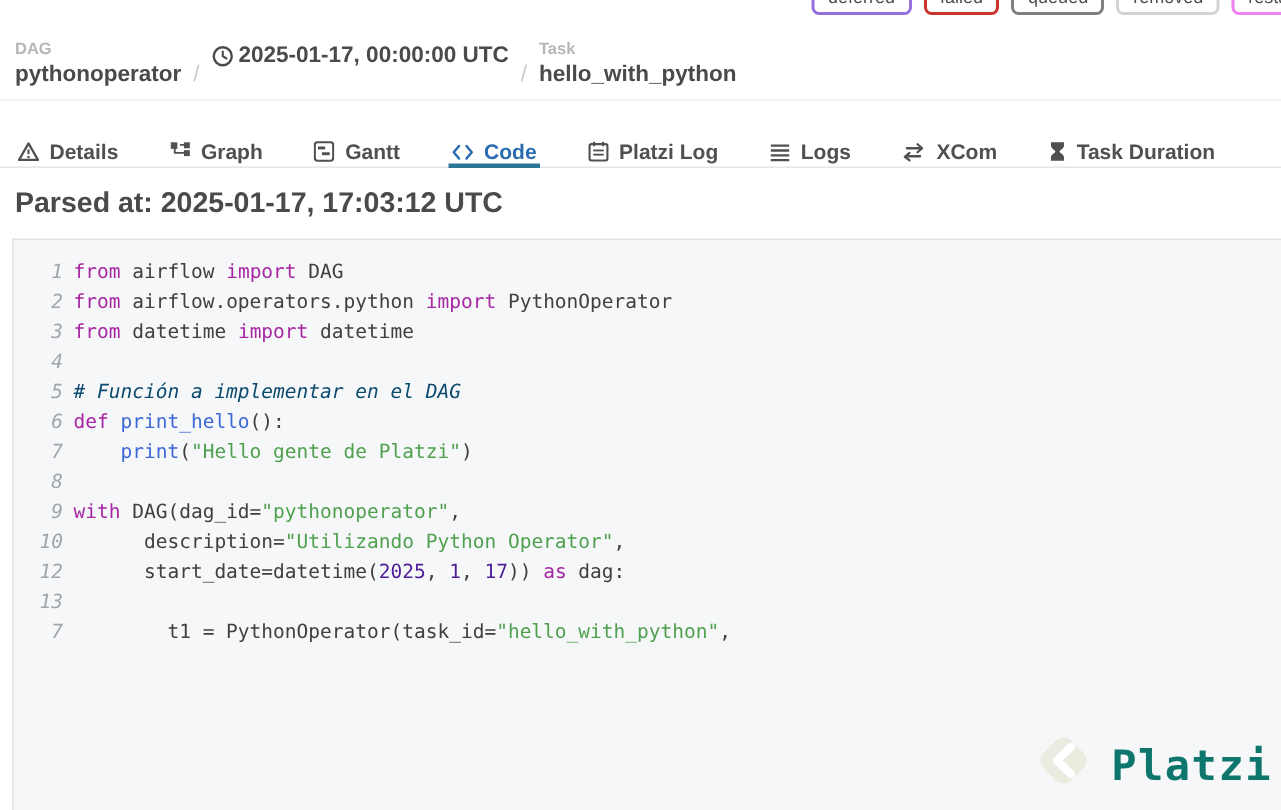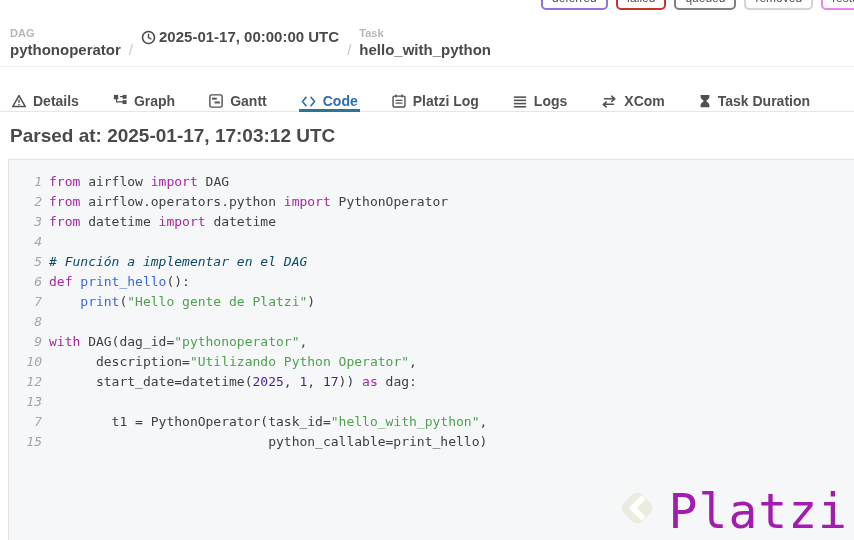--- a/index.html
+++ b/index.html
@@ -45,21 +45,21 @@
   .tk-kw  { color:#a626a4; }
   .tk-fn  { color:#3e68d8; }
   .tk-str { color:#50a14f; }
   .tk-num { color:#4c1d95; }
   .tk-com { color:#0c4a6e; font-style:italic; }
   .tk-pl  { color:#404040; }
 
   
   .watermark { position:absolute; right:6px; bottom:2px; display:flex; align-items:center;
                gap:8px; pointer-events:none; }
-  .watermark-text { font-size:48px; font-weight:400; color:#a21caf; letter-spacing:1px; }
+  .watermark-text { font-size:28px; font-weight:700; color:#0f766e; letter-spacing:1px; }
 </style>
 </head>
 <body>
 
 <div class="badges-row">
     <span class="badge" style="border-color: rgb(147, 112, 219);">deferred</span>
     <span class="badge" style="border-color: rgb(200, 53, 43);">failed</span>
     <span class="badge" style="border-color: rgb(128, 128, 128);">queued</span>
     <span class="badge" style="border-color: rgb(211, 211, 211);">removed</span>
     <span class="badge" style="border-color: rgb(238, 130, 238);">restarting</span>
@@ -183,21 +183,20 @@
       <div class="code-line"><span class="ln">4</span><span>&nbsp;</span></div>
       <div class="code-line"><span class="ln">5</span><span><span class="tk-com"># Función a implementar en el DAG</span></span></div>
       <div class="code-line"><span class="ln">6</span><span><span class="tk-kw">def</span><span class="tk-pl"> </span><span class="tk-fn">print_hello</span><span class="tk-pl">():</span></span></div>
       <div class="code-line"><span class="ln">7</span><span><span class="tk-pl">    </span><span class="tk-fn">print</span><span class="tk-pl">(</span><span class="tk-str">"Hello gente de Platzi"</span><span class="tk-pl">)</span></span></div>
       <div class="code-line"><span class="ln">8</span><span>&nbsp;</span></div>
       <div class="code-line"><span class="ln">9</span><span><span class="tk-kw">with</span><span class="tk-pl"> DAG(dag_id=</span><span class="tk-str">"pythonoperator"</span><span class="tk-pl">,</span></span></div>
       <div class="code-line"><span class="ln">10</span><span><span class="tk-pl">      description=</span><span class="tk-str">"Utilizando Python Operator"</span><span class="tk-pl">,</span></span></div>
       <div class="code-line"><span class="ln">12</span><span><span class="tk-pl">      start_date=datetime(</span><span class="tk-num">2025</span><span class="tk-pl">, </span><span class="tk-num">1</span><span class="tk-pl">, </span><span class="tk-num">17</span><span class="tk-pl">)) </span><span class="tk-kw">as</span><span class="tk-pl"> dag:</span></span></div>
       <div class="code-line"><span class="ln">13</span><span>&nbsp;</span></div>
       <div class="code-line"><span class="ln">7</span><span><span class="tk-pl">        t1 = PythonOperator(task_id=</span><span class="tk-str">"hello_with_python"</span><span class="tk-pl">,</span></span></div>
-      <div class="code-line"><span class="ln">15</span><span><span class="tk-pl">                            python_callable=print_hello)</span></span></div>
     </div>
   <div class="watermark">
     <span>
       <svg width="48" height="48" viewBox="0 0 48 48">
         <rect x="11" y="11" width="26" height="26" rx="7" fill="#ecebe0" transform="rotate(45 24 24)"></rect>
         <path d="M29 15 L19.5 24 L29 33" fill="none" stroke="#ffffff" stroke-width="5.5" stroke-linejoin="round" stroke-linecap="round"></path>
       </svg>
     </span>
     <span class="watermark-text">Platzi</span>
   </div>

